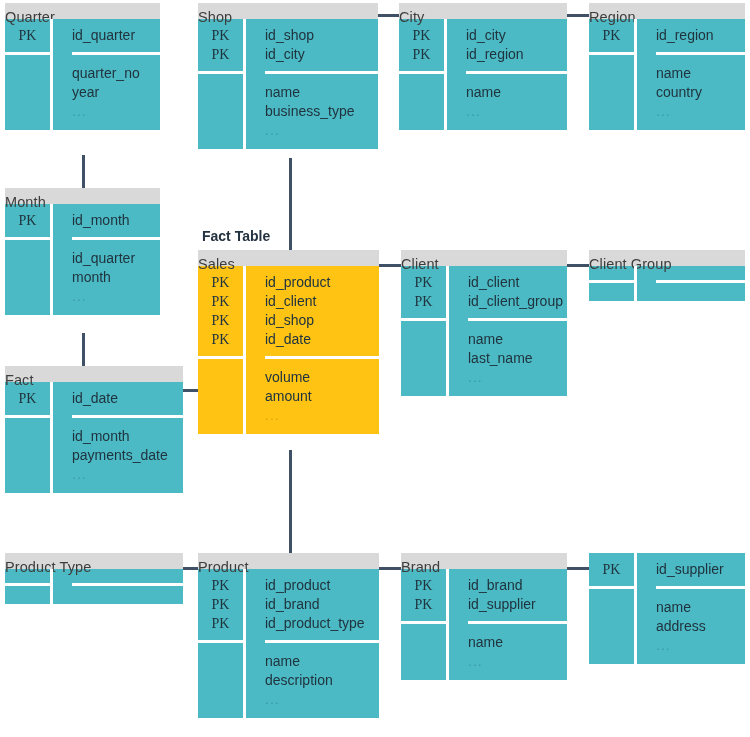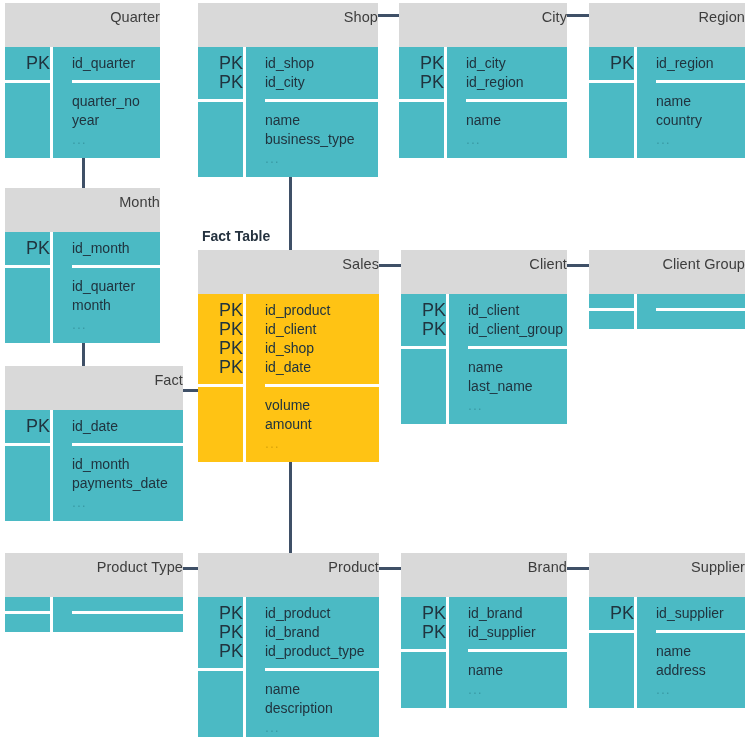--- a/index.html
+++ b/index.html
@@ -23,23 +23,23 @@
     background: #3f5067;
     z-index: 1;
   }
   
   .table {
     position: absolute;
     z-index: 2;
     box-sizing: border-box;
   }
   .tbl-header {
-    height: 44px;
+    height: 16px;
     line-height: 28px;
-    text-align: right;
+    text-align: left;
     background: #d9d9d9;
     color: #3d3d3d;
     font-size: 14.5px;
     letter-spacing: .1px;
   }
   .tbl-body {
     display: flex;
     background: #4bbac4;
   }
   .table.fact .tbl-body {
@@ -72,22 +72,23 @@
     padding-top: 9px;
     padding-bottom: 9px;
   }
   .row-line {
     font-size: 14px;
     line-height: 19px;
     color: #20343f;
     white-space: pre;
   }
   .col-key .row-line {
-    text-align: right;
-    font-size: 18px;
+    text-align: center;
+    font-size: 14px;
+    font-family: Liberation Serif, serif;
   }
   .row-line.ellipsis {
     color: #3a9aa4;
     letter-spacing: 1px;
   }
   .table.fact .row-line.ellipsis {
     color: #d9a40a;
   }
   .pad-line {
     font-size: 14px;
@@ -421,21 +422,20 @@
           </div>
         <div class="seg attrs">
             <div class="row-line">name</div>
             <div class="row-line ellipsis">...</div>
           </div>
       </div>
     </div>
   </div>
 
   <div class="table" id="tbl-supplier" style="left:589px; top:553px; width:156px;">
-    <div class="tbl-header">Supplier</div>
     <div class="tbl-body">
       <div class="col-key">
         <div class="seg keys">
             <div class="row-line">PK</div>
           </div>
         <div class="seg attrs">
             <div class="pad-line">&nbsp;</div>
             <div class="pad-line">&nbsp;</div>
             <div class="pad-line">&nbsp;</div>
           </div>

